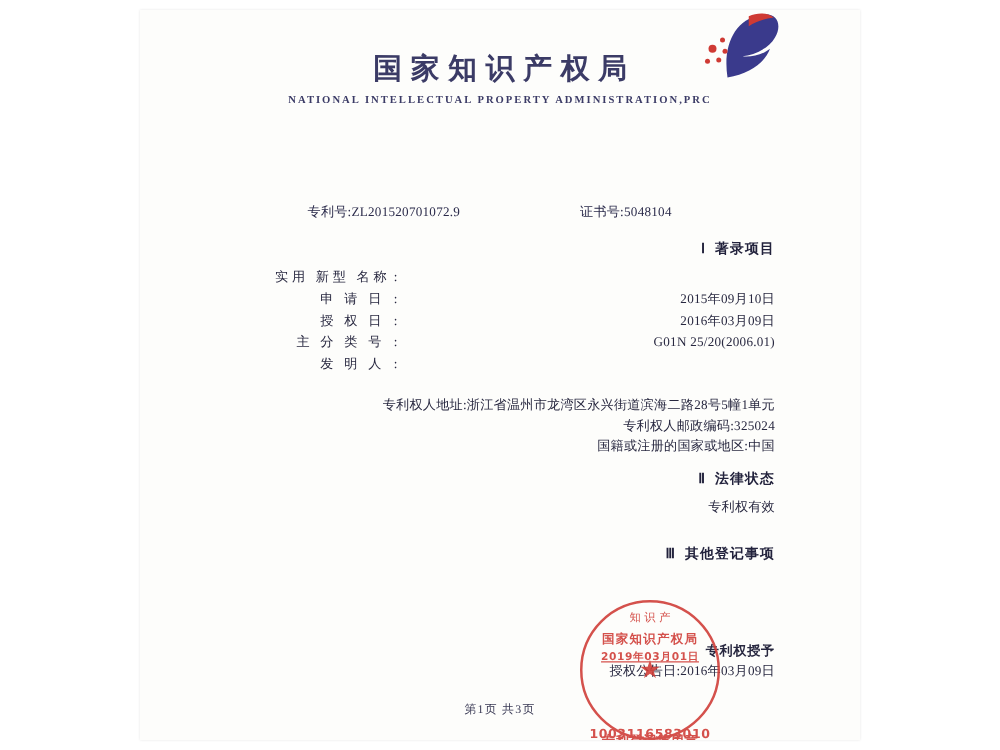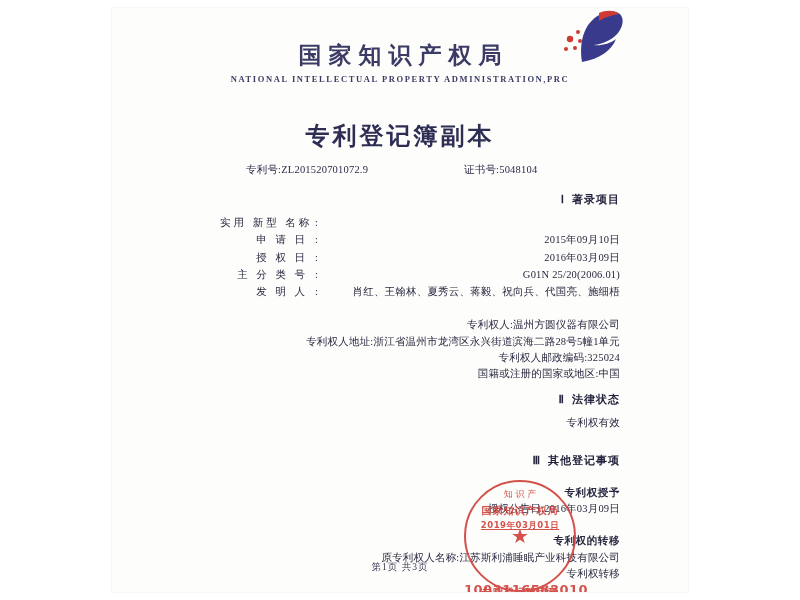--- a/index.html
+++ b/index.html
@@ -139,20 +139,21 @@
   .indent-line {
     letter-spacing: 0.2px;
   }
   .gap-s { height: 9px; }
   .gap-m { height: 16px; }
   .gap-l { height: 20px; }
   .owner-block { padding-left: 0px; }
   .bold-line {
     font-weight: 700;
     letter-spacing: 0.6px;
+    margin-top: 45px;
   }
 
   
   .watermark {
     position: absolute;
     left: 50%;
     top: 470px;
     transform: translateX(-50%);
     font-family: "Liberation Sans", sans-serif;
     font-size: 74px;
@@ -207,21 +208,21 @@
     text-decoration: underline;
   }
   .seal-name {
     top: 78px;
     font-size: 10.5px;
     letter-spacing: 0.5px;
     margin-top: 28px;
   }
   .seal-no {
     top: 102px;
-    font-size: 13px;
+    font-size: 10px;
     letter-spacing: 0.5px;
   }
   .seal-arc-top, .seal-arc-bot {
     position: absolute;
     width: 100%;
     text-align: center;
     color: #cf3a34;
     font-size: 9px;
     font-family: "DejaVu Sans", sans-serif;
   }
@@ -254,21 +255,20 @@
       <path d="M51 7 C58 4 66 4 71 8 C64 9 57 11 51 15 Z" fill="#cf3a34"></path>
       <g fill="#cf3a34">
         <circle cx="22" cy="33" r="3.2"></circle>
         <circle cx="30" cy="26" r="2"></circle>
         <circle cx="32" cy="35" r="2"></circle>
         <circle cx="27" cy="42" r="2"></circle>
         <circle cx="18" cy="43" r="2"></circle>
       </g>
     </svg>
 
-    <div class="doc-title">专利登记簿副本</div>
 
     <div class="id-row">
       <span class="id-patent">专利号:ZL201520701072.9</span>
       <span class="id-cert">证书号:5048104</span>
     </div>
 
     <div class="body-block">
 
       <div class="sect-head">
         <span class="num">Ⅰ</span><span>著录项目</span>
@@ -289,27 +289,25 @@
         <span class="v">2016年03月09日</span>
       </div>
       <div class="kv">
         <span class="k">主 分 类 号</span>
         <span class="c">:</span>
         <span class="v">G01N 25/20(2006.01)</span>
       </div>
       <div class="kv">
         <span class="k">发 明 人</span>
         <span class="c">:</span>
-        <span class="v">肖红、王翰林、夏秀云、蒋毅、祝向兵、代国亮、施细梧</span>
       </div>
 
       <div class="gap-m"></div>
 
       <div class="owner-block">
-        <div class="indent-line">专利权人:温州方圆仪器有限公司</div>
         <div class="indent-line">专利权人地址:浙江省温州市龙湾区永兴街道滨海二路28号5幢1单元</div>
         <div class="indent-line">专利权人邮政编码:325024</div>
         <div class="indent-line">国籍或注册的国家或地区:中国</div>
       </div>
 
       <div class="gap-s"></div>
 
       <div class="sect-head">
         <span class="num">Ⅱ</span><span>法律状态</span>
       </div>

